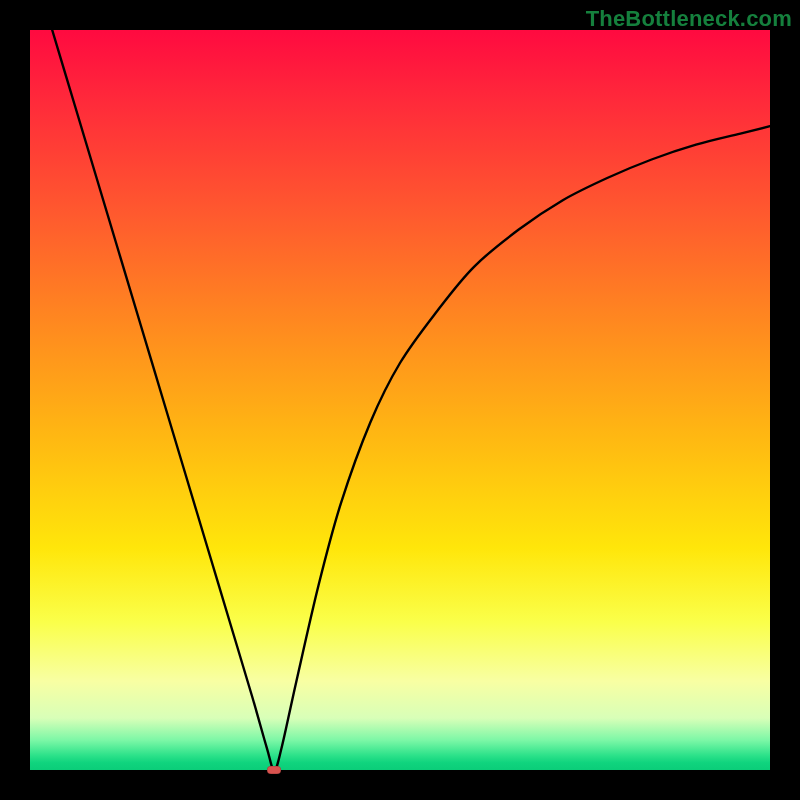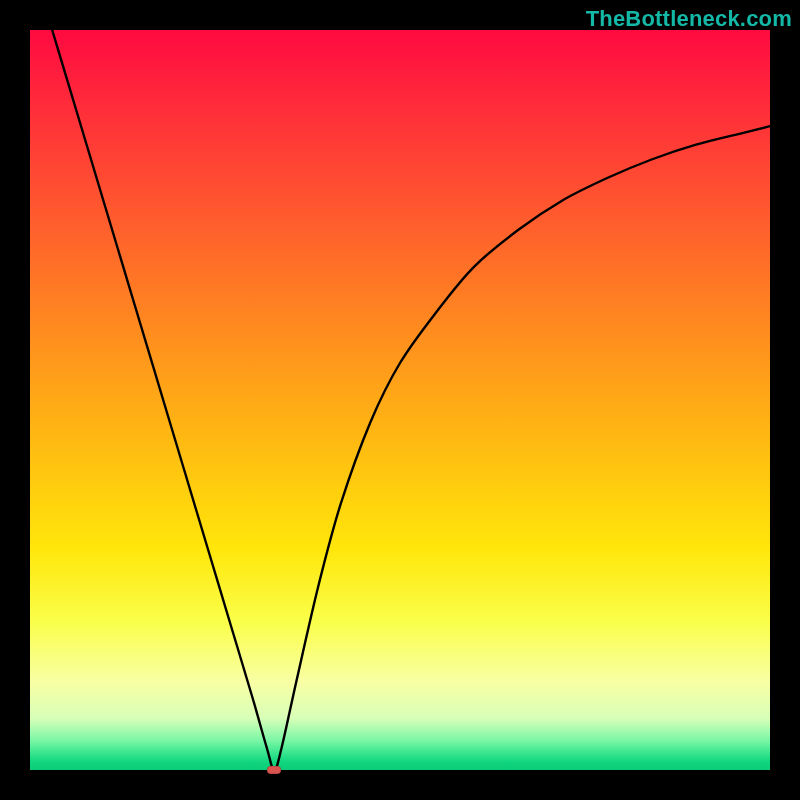--- a/index.html
+++ b/index.html
@@ -59,21 +59,21 @@
     background: #d9534f; 
     transform: translate(-50%, -50%);
     box-shadow: 0 0 0 0.5px rgba(0,0,0,0.25) inset;
   }
   .watermark {
     position: absolute;
     top: 6px;
     right: 8px;
     font-size: 22px;
     font-weight: 600;
-    color: #14b8a6;
+    color: #15803d;
     letter-spacing: 0.2px;
     user-select: none;
   }
 </style>
 </head>
 <body>
 
 <div class="watermark">TheBottleneck.com</div>
 
 <div class="frame">

